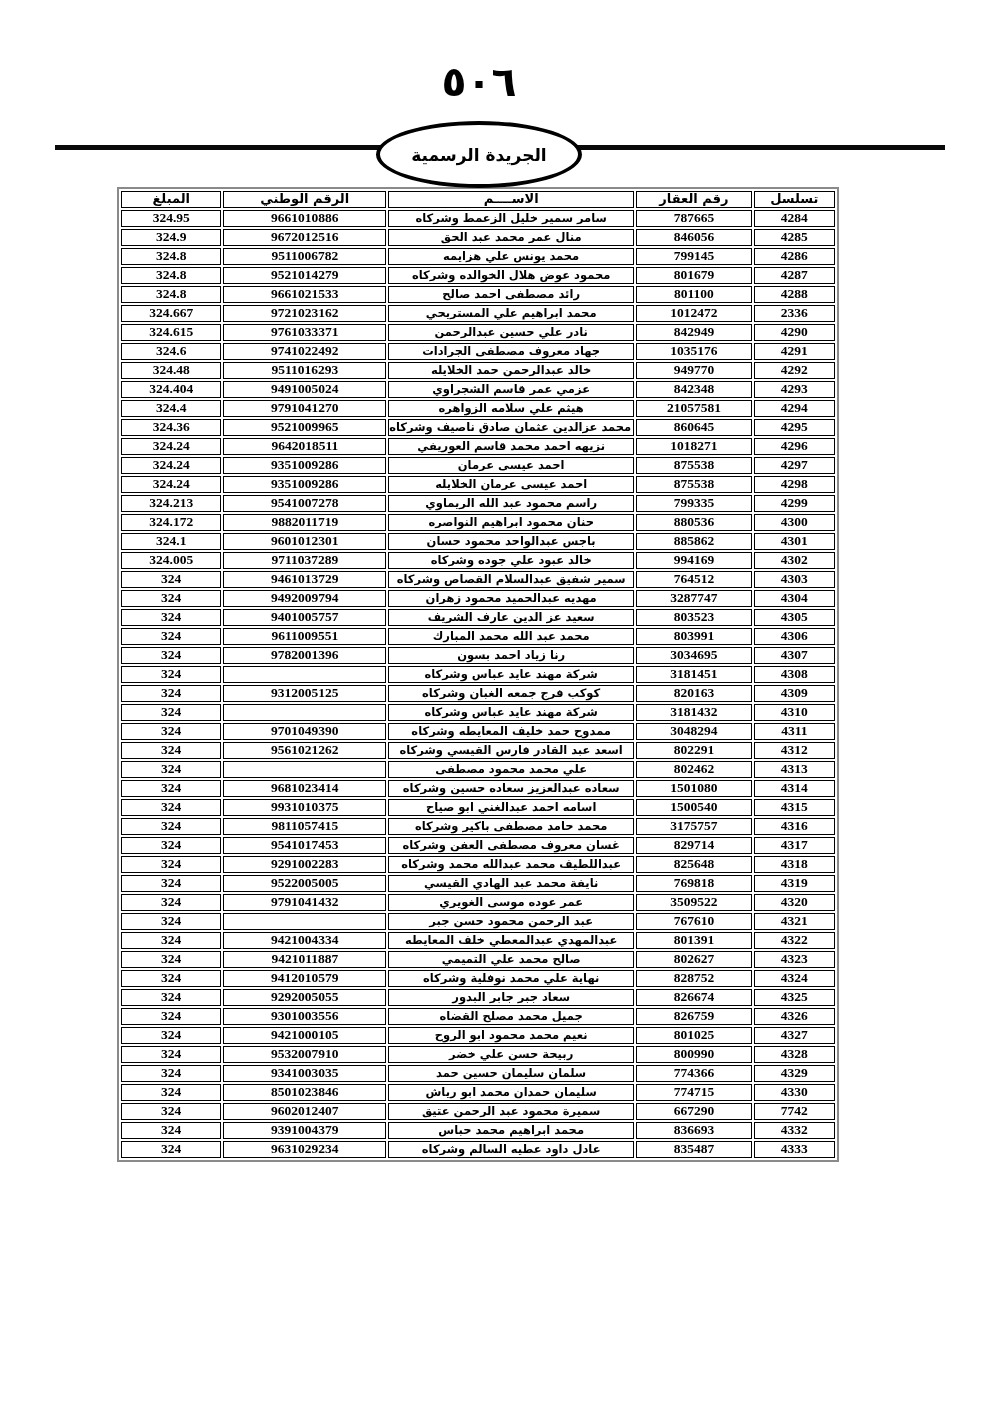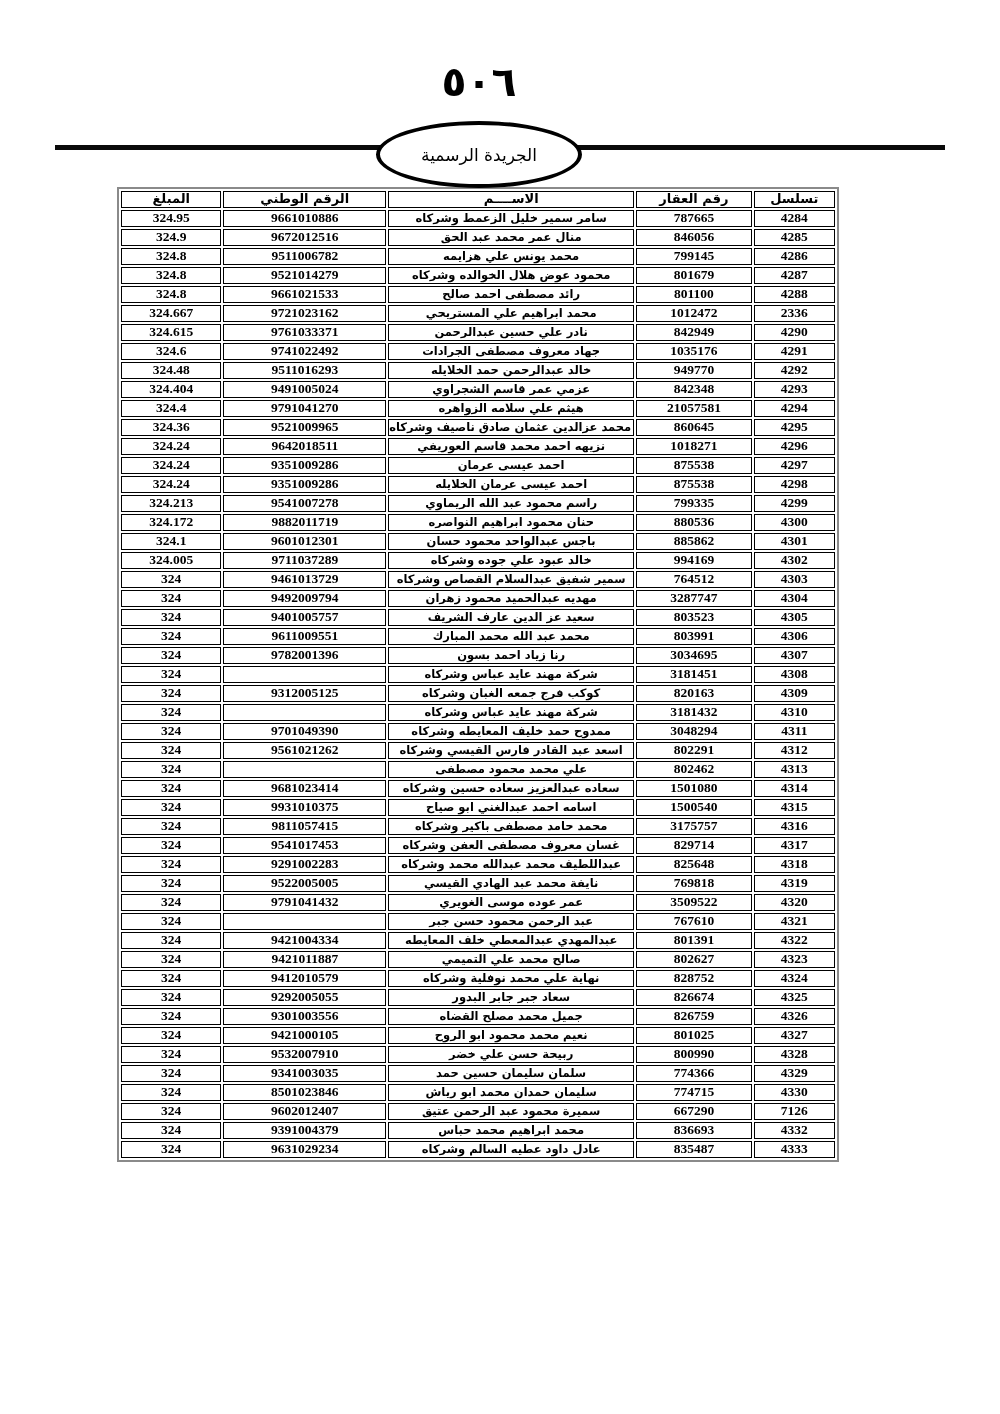--- a/index.html
+++ b/index.html
@@ -12,21 +12,21 @@
     font-size:41px;font-weight:bold;letter-spacing:5px;line-height:1;
   }
   .rule{
     position:absolute;top:145px;left:55px;width:890px;height:5px;background:#0a0a0a;
   }
   .banner{
     position:absolute;top:121px;left:376px;width:198px;height:59px;
     background:#ffffff;border:4px solid #000;border-radius:50%;
     display:flex;align-items:center;justify-content:center;z-index:2;
   }
-  .banner-text{font-size:17px;font-weight:normal;}
+  .banner-text{font-size:17px;font-weight:bold;}
   table.records{
     position:absolute;top:187px;left:117px;width:722px;
     border-collapse:separate;border-spacing:2px;background:#fff;
     border:2px solid #8a8a8a;table-layout:fixed;direction:rtl;
   }
   th,td{
     border:1.6px solid #000;box-sizing:border-box;
     text-align:center;vertical-align:middle;font-weight:bold;
     height:17px;padding:0 2px;overflow:hidden;white-space:nowrap;line-height:1.1;
   }
@@ -388,21 +388,21 @@
           <td class="num">324</td>
         </tr>
         <tr>
           <td class="num">4330</td>
           <td class="num">774715</td>
           <td class="name">سليمان حمدان محمد ابو رياش</td>
           <td class="num">8501023846</td>
           <td class="num">324</td>
         </tr>
         <tr>
-          <td class="num">7126</td>
+          <td class="num">7742</td>
           <td class="num">667290</td>
           <td class="name">سميرة محمود عبد الرحمن عتيق</td>
           <td class="num">9602012407</td>
           <td class="num">324</td>
         </tr>
         <tr>
           <td class="num">4332</td>
           <td class="num">836693</td>
           <td class="name">محمد ابراهيم محمد حباس</td>
           <td class="num">9391004379</td>

